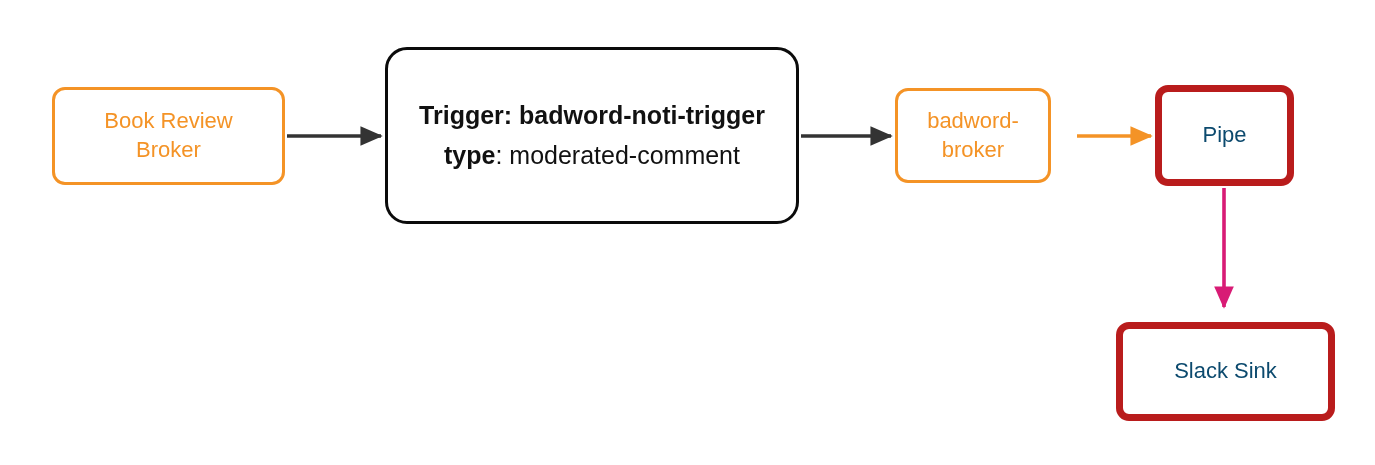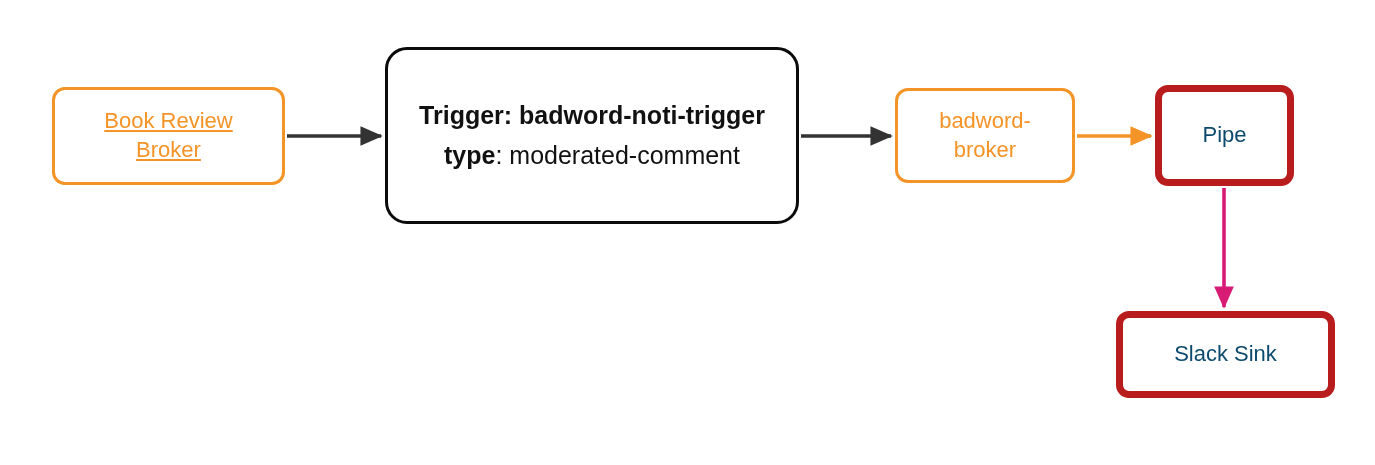--- a/index.html
+++ b/index.html
@@ -64,36 +64,35 @@
   .node-black {
     border: 3.5px solid #0b0b0b;
     border-radius: 22px;
     color: #111111;
   }
 
   
   #node-book-review-broker {
     left: 52px;  top: 87px;  width: 233px; height: 98px;
     font-size: 22px;
-    text-decoration: underline;
   }
   #node-trigger-config {
     left: 385px; top: 47px;  width: 414px; height: 177px;
     font-size: 21.5px;
   }
   #node-badword-broker {
-    left: 895px; top: 88px;  width: 180px; height: 95px;
+    left: 895px; top: 88px;  width: 156px; height: 95px;
     font-size: 22px;
   }
   #node-pipe {
     left: 1155px; top: 85px; width: 139px; height: 101px;
     font-size: 22px;
   }
   #node-slack-sink {
-    left: 1116px; top: 311px; width: 219px; height: 87px;
+    left: 1116px; top: 322px; width: 219px; height: 99px;
     font-size: 22px;
   }
 
   
   .config-lines {
     display: block;
     line-height: 1.58;
     font-size: 25px;
     color: #111111;
   }

